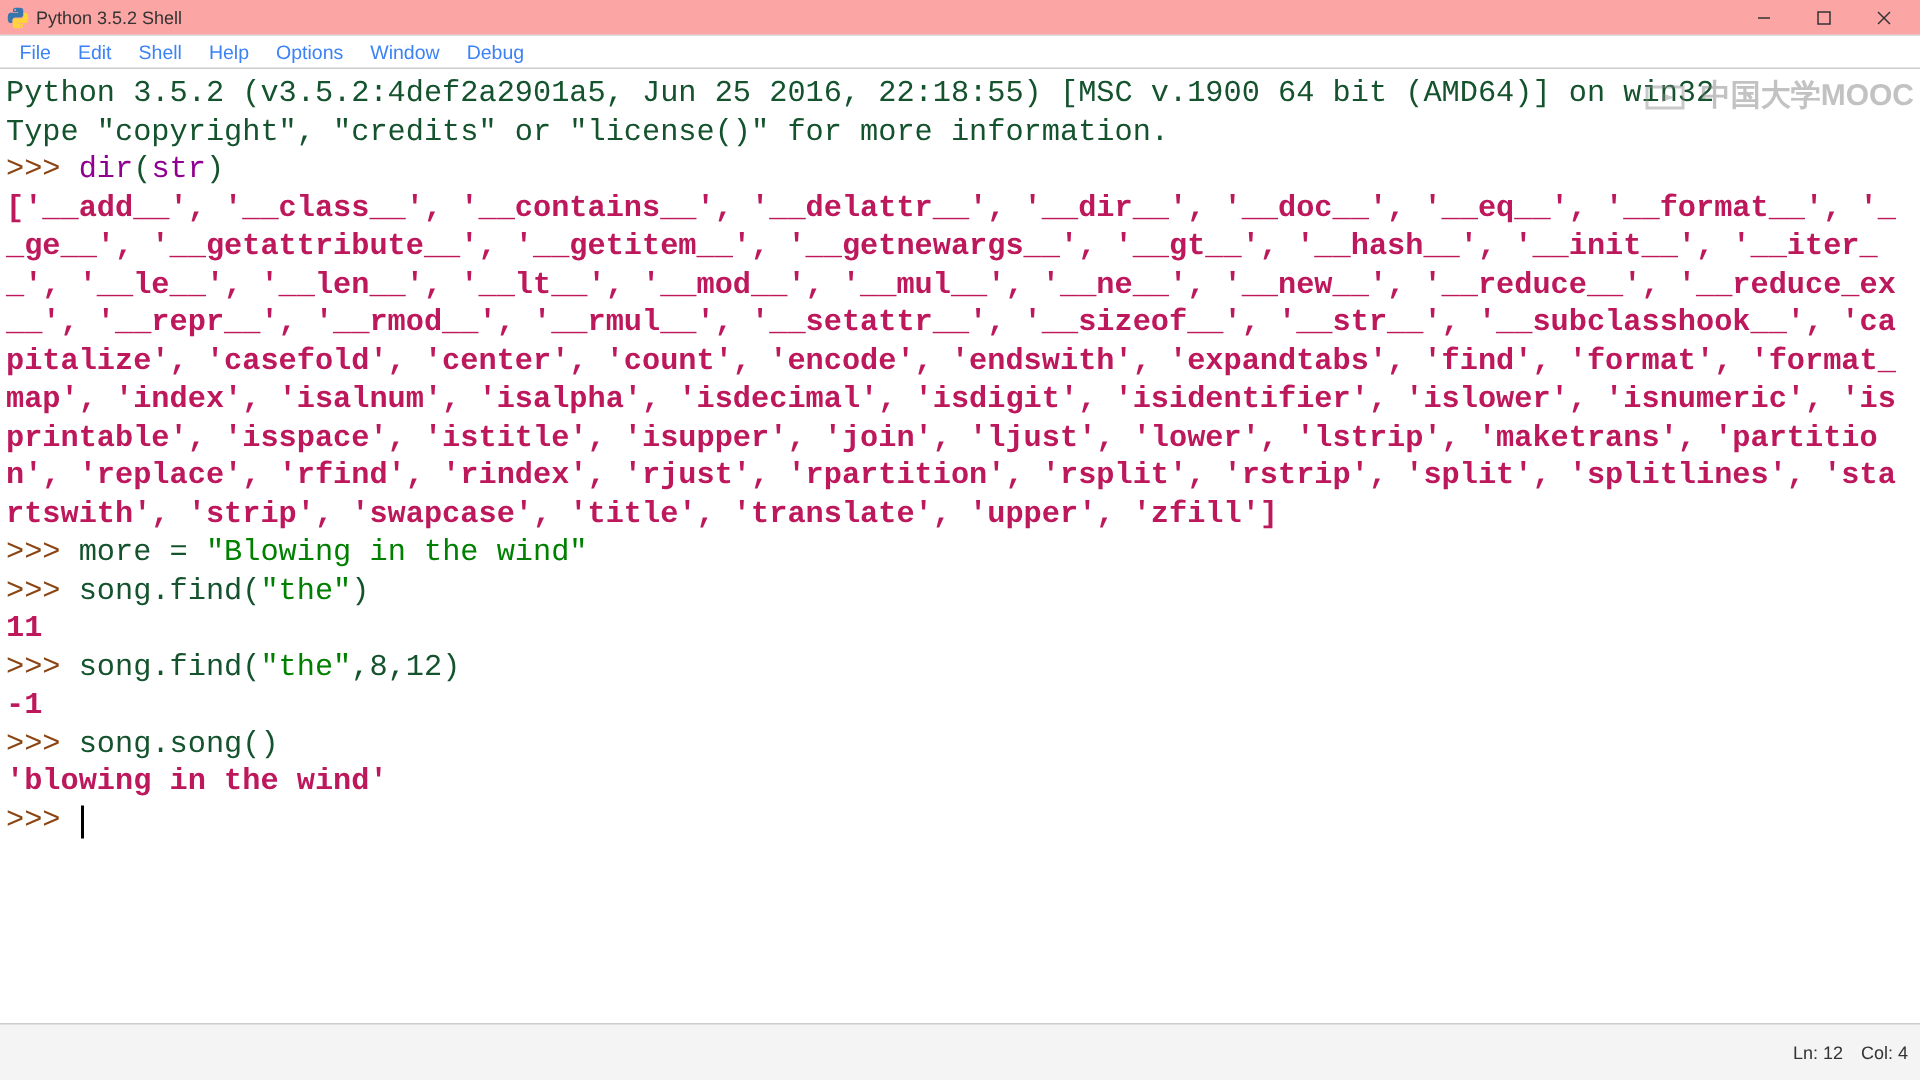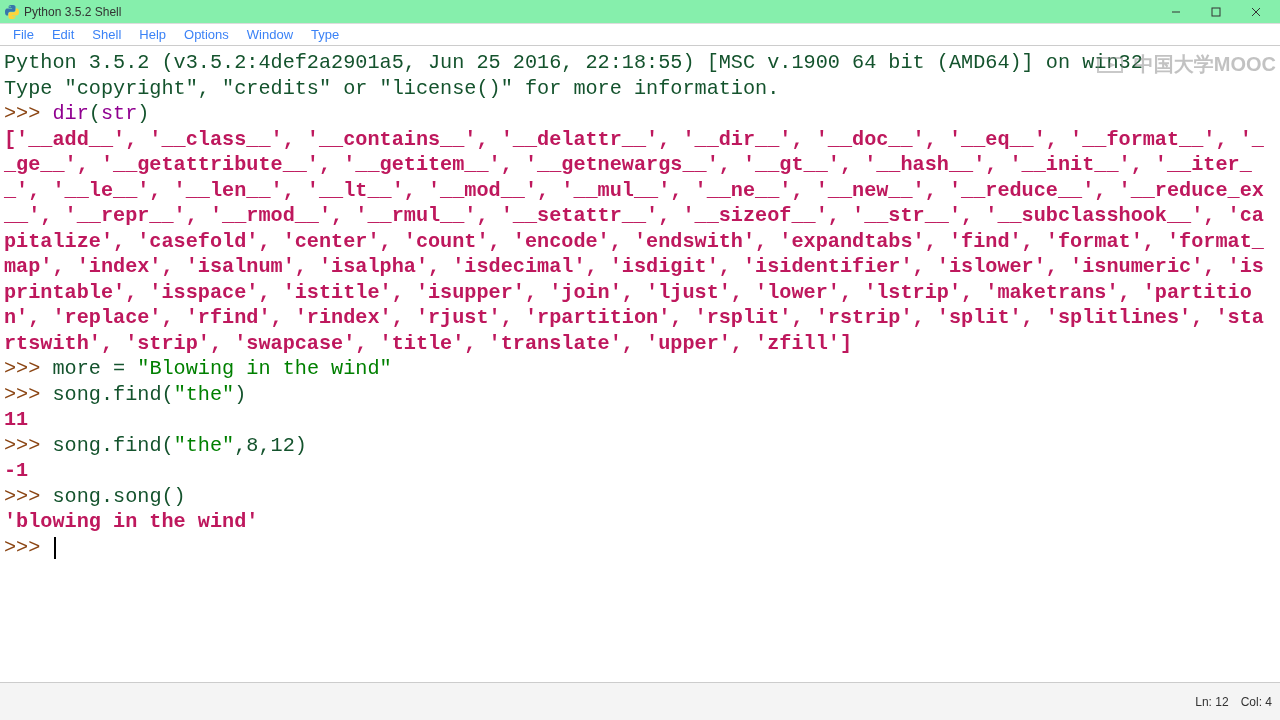--- a/index.html
+++ b/index.html
@@ -11,21 +11,21 @@
       font-family: "Segoe UI", Tahoma, sans-serif;
       background: #fff;
       width: 1280px;
       height: 720px;
       overflow: hidden;
       display: flex;
       flex-direction: column;
     }
     .titlebar {
       height: 24px;
-      background: #86efac;
+      background: #fca5a5;
       border-bottom: 1px solid #ddd;
       display: flex;
       align-items: center;
       padding: 0 4px;
       font-size: 12px;
       color: #333;
     }
     .titlebar-icon {
       width: 16px;
       height: 16px;
@@ -163,21 +163,21 @@
   </div>
 </div>
 
 <div class="menubar">
   <span class="menu-item">File</span>
   <span class="menu-item">Edit</span>
   <span class="menu-item">Shell</span>
   <span class="menu-item">Help</span>
   <span class="menu-item">Options</span>
   <span class="menu-item">Window</span>
-  <span class="menu-item">Type</span>
+  <span class="menu-item">Debug</span>
 </div>
 
 <div class="content"><span class="code">Python 3.5.2 (v3.5.2:4def2a2901a5, Jun 25 2016, 22:18:55) [MSC v.1900 64 bit (AMD64)] on win32</span>
 <span class="code">Type "copyright", "credits" or "license()" for more information.</span>
 <span class="prompt">&gt;&gt;&gt; </span><span class="builtin">dir</span><span class="code">(</span><span class="builtin">str</span><span class="code">)</span>
 <span class="output">['__add__', '__class__', '__contains__', '__delattr__', '__dir__', '__doc__', '__eq__', '__format__', '__ge__', '__getattribute__', '__getitem__', '__getnewargs__', '__gt__', '__hash__', '__init__', '__iter__', '__le__', '__len__', '__lt__', '__mod__', '__mul__', '__ne__', '__new__', '__reduce__', '__reduce_ex__', '__repr__', '__rmod__', '__rmul__', '__setattr__', '__sizeof__', '__str__', '__subclasshook__', 'capitalize', 'casefold', 'center', 'count', 'encode', 'endswith', 'expandtabs', 'find', 'format', 'format_map', 'index', 'isalnum', 'isalpha', 'isdecimal', 'isdigit', 'isidentifier', 'islower', 'isnumeric', 'isprintable', 'isspace', 'istitle', 'isupper', 'join', 'ljust', 'lower', 'lstrip', 'maketrans', 'partition', 'replace', 'rfind', 'rindex', 'rjust', 'rpartition', 'rsplit', 'rstrip', 'split', 'splitlines', 'startswith', 'strip', 'swapcase', 'title', 'translate', 'upper', 'zfill']</span>
 <span class="prompt">&gt;&gt;&gt; </span><span class="code">more = </span><span class="string">"Blowing in the wind"</span>
 <span class="prompt">&gt;&gt;&gt; </span><span class="code">song.find(</span><span class="string">"the"</span><span class="code">)</span>
 <span class="output">11</span>
 <span class="prompt">&gt;&gt;&gt; </span><span class="code">song.find(</span><span class="string">"the"</span><span class="code">,8,12)</span>

